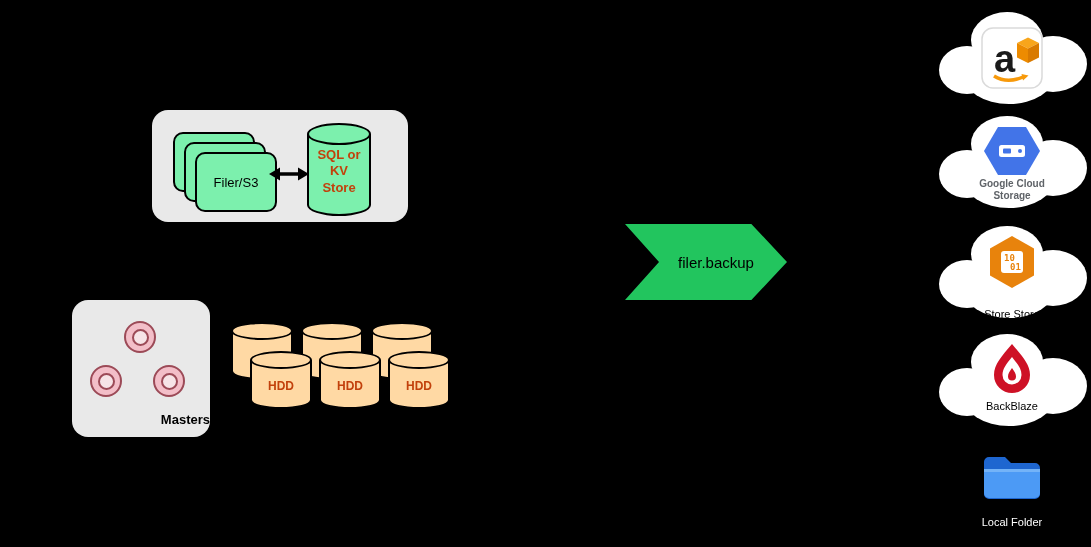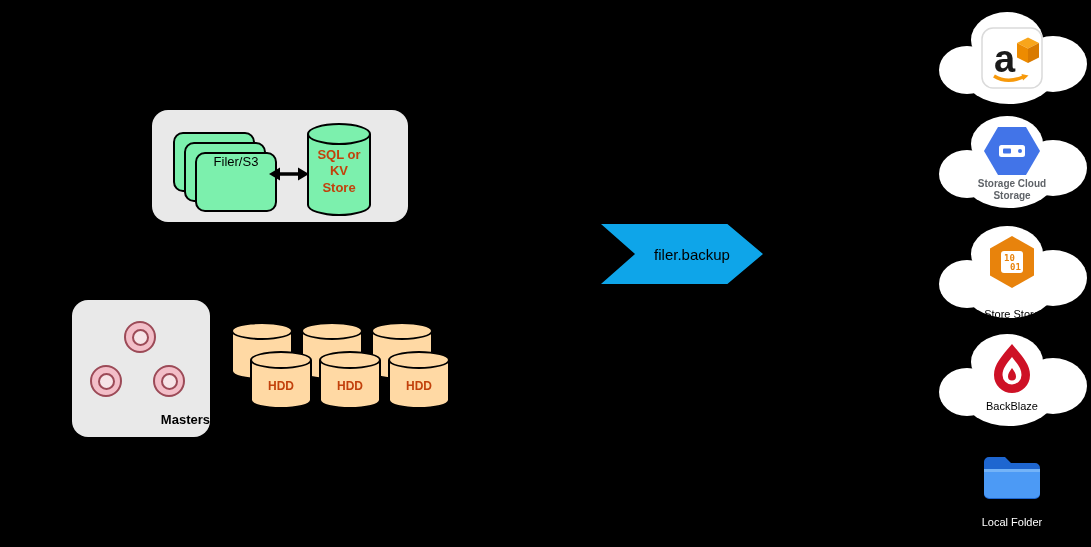--- a/index.html
+++ b/index.html
@@ -5,40 +5,40 @@
   *{margin:0;padding:0;box-sizing:border-box}
   html,body{background:#000}
   body{font-family:"Liberation Sans",sans-serif}
   .canvas{position:relative;width:1091px;height:547px;background:#000;overflow:hidden}
 
   .panel{position:absolute;background:#E9E9E9;border-radius:16px}
   .filer-panel{left:152px;top:110px;width:256px;height:112px}
   .masters-panel{left:72px;top:300px;width:138px;height:137px}
 
   .card{position:absolute;width:82px;height:60px;background:#7CF0AD;border:2px solid #000;border-radius:10px}
-  .card-front{display:flex;align-items:flex-start;justify-content:center;font-size:13px;color:#000}
+  .card-front{display:flex;align-items:center;justify-content:center;font-size:13px;color:#000}
 
   .link-arrow{position:absolute}
 
   .cyl{position:absolute}
   .cyl-top,.cyl-bottom{position:absolute;left:0;right:0;height:22px;border-radius:50%;background:var(--fill);border:2px solid #000}
   .cyl-top{top:0}.cyl-bottom{bottom:0}
   .cyl-body{position:absolute;left:0;right:0;top:11px;bottom:11px;background:var(--fill);border-left:2px solid #000;border-right:2px solid #000}
   .cyl-sm .cyl-top,.cyl-sm .cyl-bottom{height:18px}
   .cyl-sm .cyl-body{top:9px;bottom:9px}
   .cyl-label{position:absolute;left:0;right:0;text-align:center;font-weight:bold;color:#c2410c}
   .store-label{top:24px;font-size:13px;line-height:1.25}
   .store-label .line{display:block}
   .hdd-label{top:28px;font-size:12px}
 
   .donut{position:absolute;width:32px;height:32px;border-radius:50%;background:#F3BEC8;border:2px solid #9C4A57;display:flex;align-items:center;justify-content:center}
   .donut::after{content:"";width:13px;height:13px;border-radius:50%;background:#F6E4E7;border:2px solid #9C4A57}
   .masters-label{position:absolute;left:0;right:0;bottom:10px;text-align:right;font-weight:bold;font-size:13px;color:#000}
 
-  .chevron{position:absolute;left:601px;top:224px;width:162px;height:60px;background:#0ea5e9;
+  .chevron{position:absolute;left:625px;top:224px;width:162px;height:76px;background:#22c55e;
     clip-path:polygon(0 0,78% 0,100% 50%,78% 100%,0 100%,21% 50%);
     display:flex;align-items:center;justify-content:center;padding-left:20px}
   .chevron-label{font-size:15px;color:#000}
 
   .cloud{position:absolute;width:158px;height:102px}
   .cloud-bg{position:absolute;inset:0;width:100%;height:100%}
   .cloud-content-svg{position:absolute}
   .dest-label{position:absolute;left:0;right:0;text-align:center;font-size:11px;color:#000}
   .gcs-label{position:absolute;left:0;right:0;top:68px;text-align:center;font-size:10px;font-weight:bold;color:#5f6368;line-height:1.2}
   .gcs-label span{display:block}
@@ -154,21 +154,21 @@
         <ellipse cx="76" cy="68" rx="46" ry="30"></ellipse>
       </g>
     </svg>
     <svg class="cloud-content-svg" style="left:50px;top:16px;" width="58" height="50" viewBox="0 0 58 50">
       <polygon points="15,1 43,1 57,25 43,49 15,49 1,25" fill="#4274E8"></polygon>
       <rect x="16" y="19" width="26" height="12" rx="2.5" fill="#ffffff"></rect>
       <rect x="20" y="22.5" width="8" height="5" rx="1" fill="#4274E8"></rect>
       <circle cx="37" cy="25" r="2" fill="#4274E8"></circle>
     </svg>
     <div class="gcs-label">
-      <span>Storage Cloud</span>
+      <span>Google Cloud</span>
       <span>Storage</span>
     </div>
   </div>
 
   <div class="cloud" style="left:933px;top:220px;">
     <svg class="cloud-bg" viewBox="0 0 158 102">
       <g fill="#ffffff">
         <ellipse cx="34" cy="64" rx="28" ry="24"></ellipse>
         <ellipse cx="74" cy="34" rx="36" ry="28"></ellipse>
         <ellipse cx="120" cy="58" rx="34" ry="28"></ellipse>

